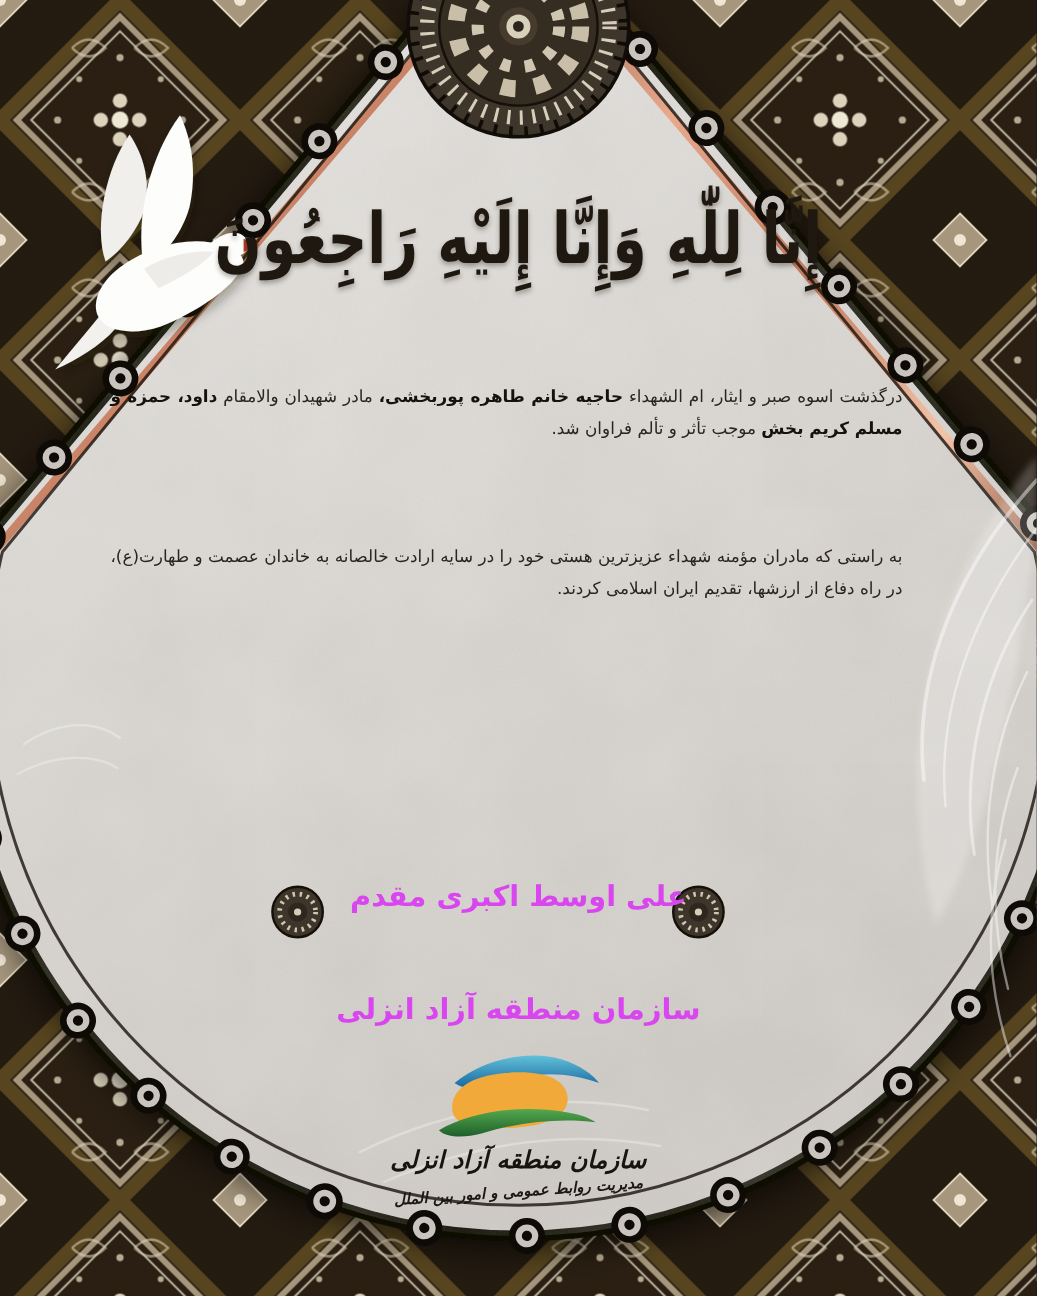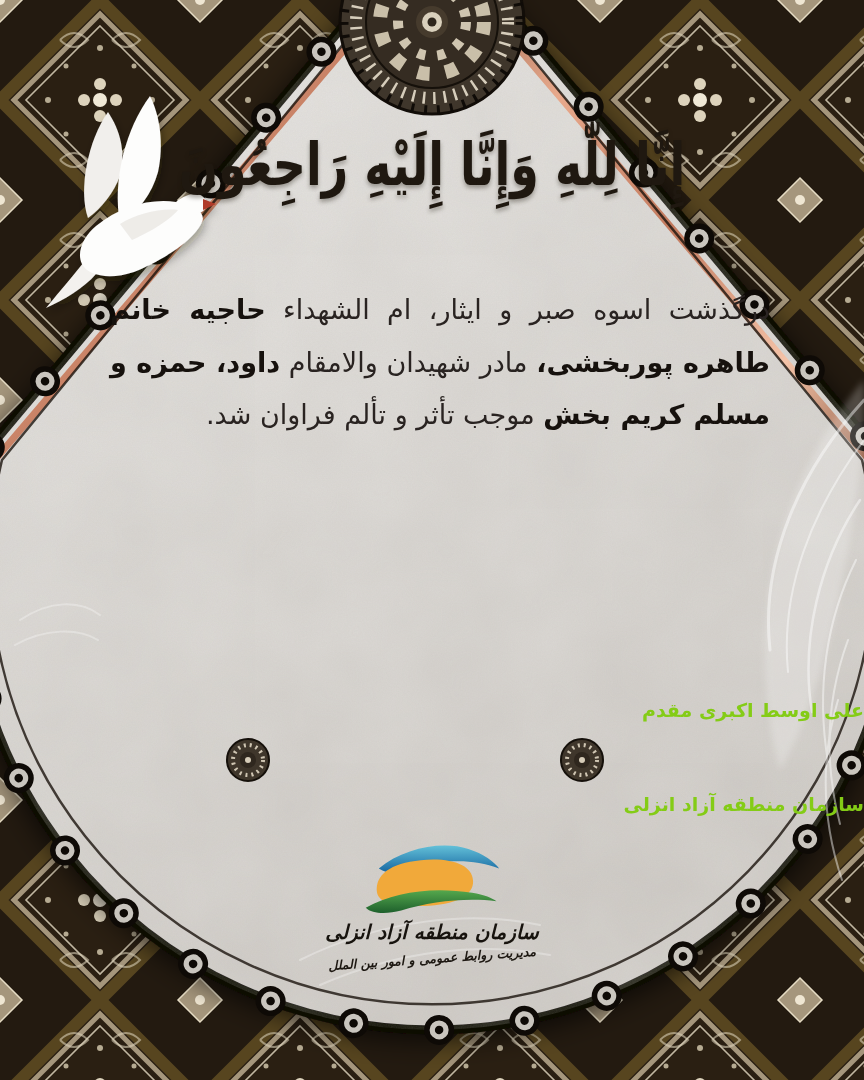--- a/index.html
+++ b/index.html
@@ -1,30 +1,30 @@
 <!DOCTYPE html>
 <html lang="fa"><head>
 <meta charset="utf-8">
 <style>
   html,body{margin:0;padding:0;background:#111;}
   .poster{position:relative;width:864px;height:1080px;overflow:hidden;background:#231a10;
           font-family:"DejaVu Sans",sans-serif;}
   .art{position:absolute;left:0;top:0;width:864px;height:1080px;}
-  .content{position:absolute;inset:0;z-index:5;}
+  .content{position:absolute;inset:0;z-index:5;margin-top:34px;}
   .calligraphy{position:absolute;top:138px;left:0;right:0;text-align:center;direction:rtl;
       font-family:"DejaVu Sans",sans-serif;font-weight:700;font-size:46px;color:#1f1810;
       transform:scaleY(1.28);letter-spacing:1px;text-shadow:0 2px 4px rgba(30,22,12,.35);}
-  .para{position:absolute;left:110px;width:660px;direction:rtl;text-align:justify;text-align-last:right;
-      font-size:27px;line-height:1.95;color:#292321;margin:0;}
+  .para{position:absolute;left:92px;width:660px;direction:rtl;text-align:justify;text-align-last:right;
+      font-size:14px;line-height:1.95;color:#292321;margin:0;}
   .para b{font-weight:700;color:#16110d;}
   .p1{top:284px;}
   .p2{top:417px;}
   .p3{top:543px;}
-  .sig-line{position:absolute;left:0;right:0;text-align:right;direction:rtl;font-weight:700;
-      color:#84cc16;font-size:19px;}
+  .sig-line{position:absolute;left:0;right:0;text-align:center;direction:rtl;font-weight:700;
+      color:#d946ef;font-size:24px;}
   .sig-name{top:699px;}
   .sig-role{top:746px;}
   .sig-org{top:793px;}
   .logo-block{position:absolute;top:838px;left:0;right:0;text-align:center;direction:rtl;}
   .logo-mark{display:block;margin:0 auto 4px auto;}
   .logo-org{font-size:20px;font-weight:700;font-style:italic;color:#17130e;letter-spacing:.5px;}
   .logo-dept{font-size:12.5px;font-weight:700;font-style:italic;color:#1d1812;margin-top:7px;
       transform:rotate(-4deg);}
 </style>
 </head>
@@ -204,20 +204,21 @@
       </g>
     </g>
   </svg>
 
   <div class="content">
 
     <div class="calligraphy">إِنَّا لِلّٰهِ وَإِنَّا إِلَيْهِ رَاجِعُونَ</div>
 
     <p class="para p1"><span>درگذشت اسوه صبر و ایثار، ام الشهداء </span><b>حاجیه خانم طاهره پوربخشی،</b><span> مادر شهیدان والامقام </span><b>داود، حمزه و مسلم کریم بخش</b><span> موجب تأثر و تألم فراوان شد.</span></p>
 
+    <p class="para p2">به راستی که مادران مؤمنه شهداء عزیزترین هستی خود را در سایه ارادت خالصانه به خاندان عصمت و طهارت(ع)، در راه دفاع از ارزشها، تقدیم ایران اسلامی کردند.</p>
 
 
     <div class="sig-line sig-name">علی اوسط اکبری مقدم</div>
     <div class="sig-line sig-org">سازمان منطقه آزاد انزلی</div>
 
     <div class="logo-block">
       <svg class="logo-mark" width="140" height="78" viewBox="0 0 150 82" aria-hidden="true">
         <path d="M18,32 C44,10 86,2 114,11 C130,16 142,25 147,32 C118,21 86,22 60,32 C45,38 28,39 18,32 Z" fill="url(#lblue)"></path>
         <path d="M16,57 C14,39 30,26 63,23 C96,20 118,28 119,45 C120,61 100,71 66,72 C38,73 18,70 16,57 Z" fill="#f1a93a"></path>
         <path d="M4,74 C34,57 76,51 118,58 C131,60 140,64 144,67 C112,63 74,67 42,77 C27,81 11,81 4,74 Z" fill="url(#lgreen)"></path>

